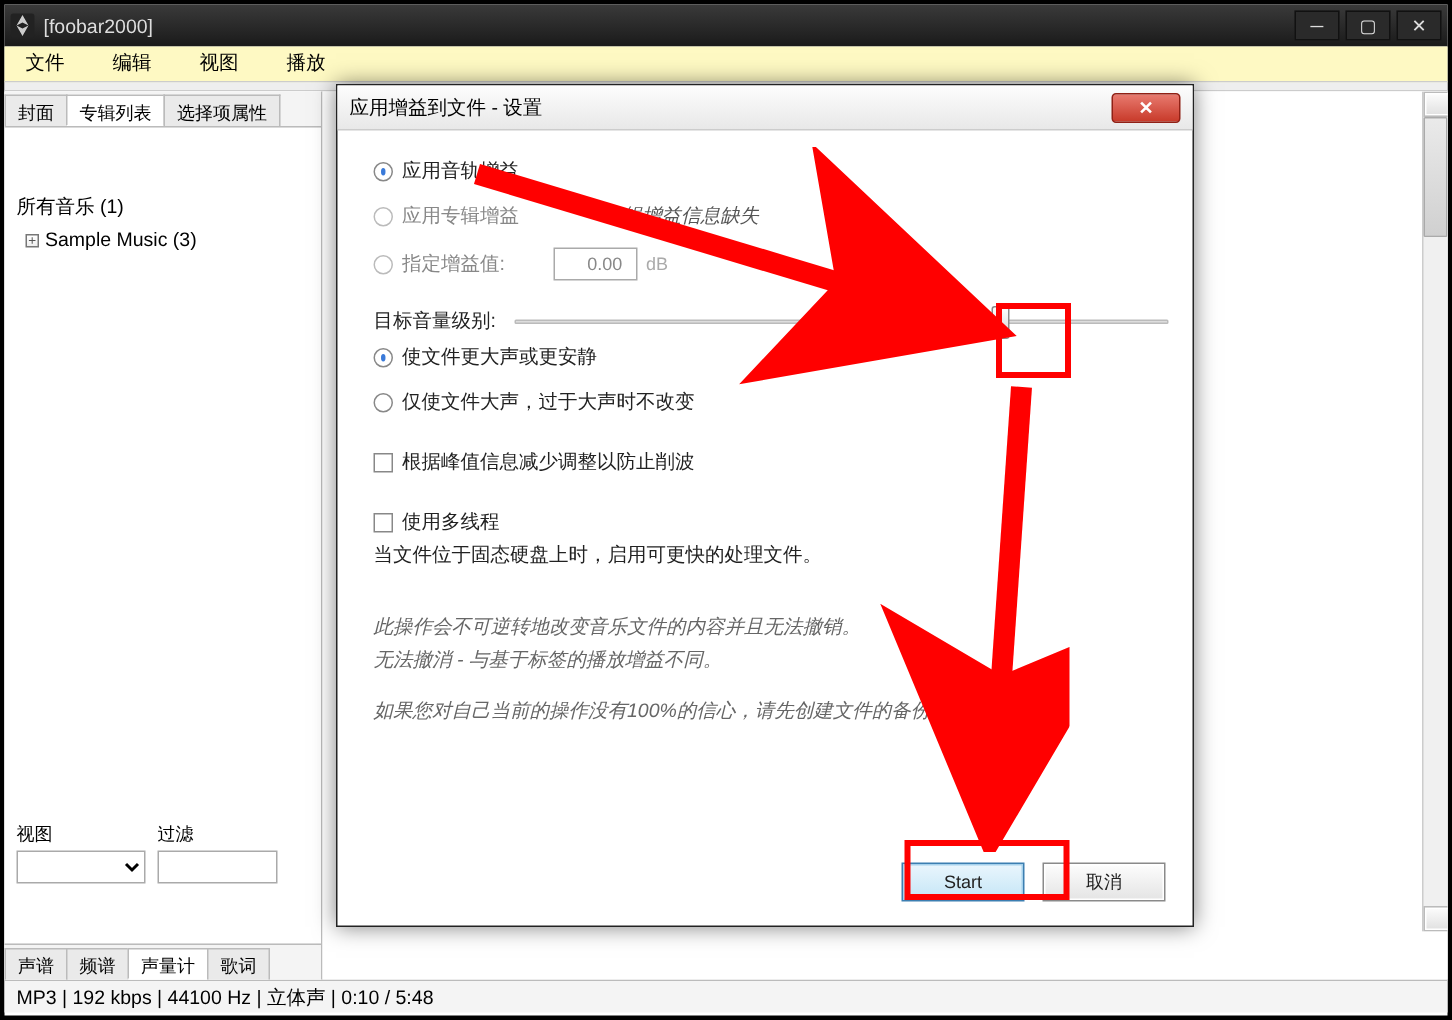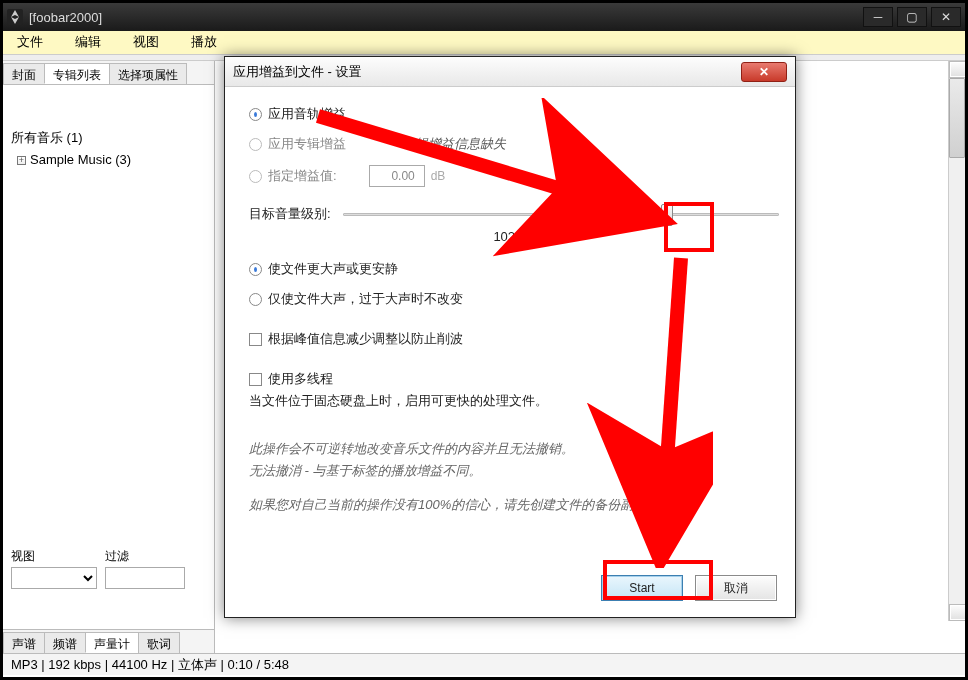--- a/index.html
+++ b/index.html
@@ -190,21 +190,20 @@
         <input class="numbox" value="0.00" style="">
         <span class="db-lab">dB</span>
       </div>
 
       <div class="slider-row">
         <span class="slider-label">目标音量级别:</span>
         <div class="slider-track">
           <div class="slider-thumb" style="left:73%;"></div>
         </div>
       </div>
-      <div class="slider-value">102 dB</div>
 
       <div class="radio-row">
         <span class="radio sel"></span>
         <span>使文件更大声或更安静</span>
       </div>
       <div class="radio-row" style="margin-bottom:22px;">
         <span class="radio"></span>
         <span>仅使文件大声，过于大声时不改变</span>
       </div>
 

